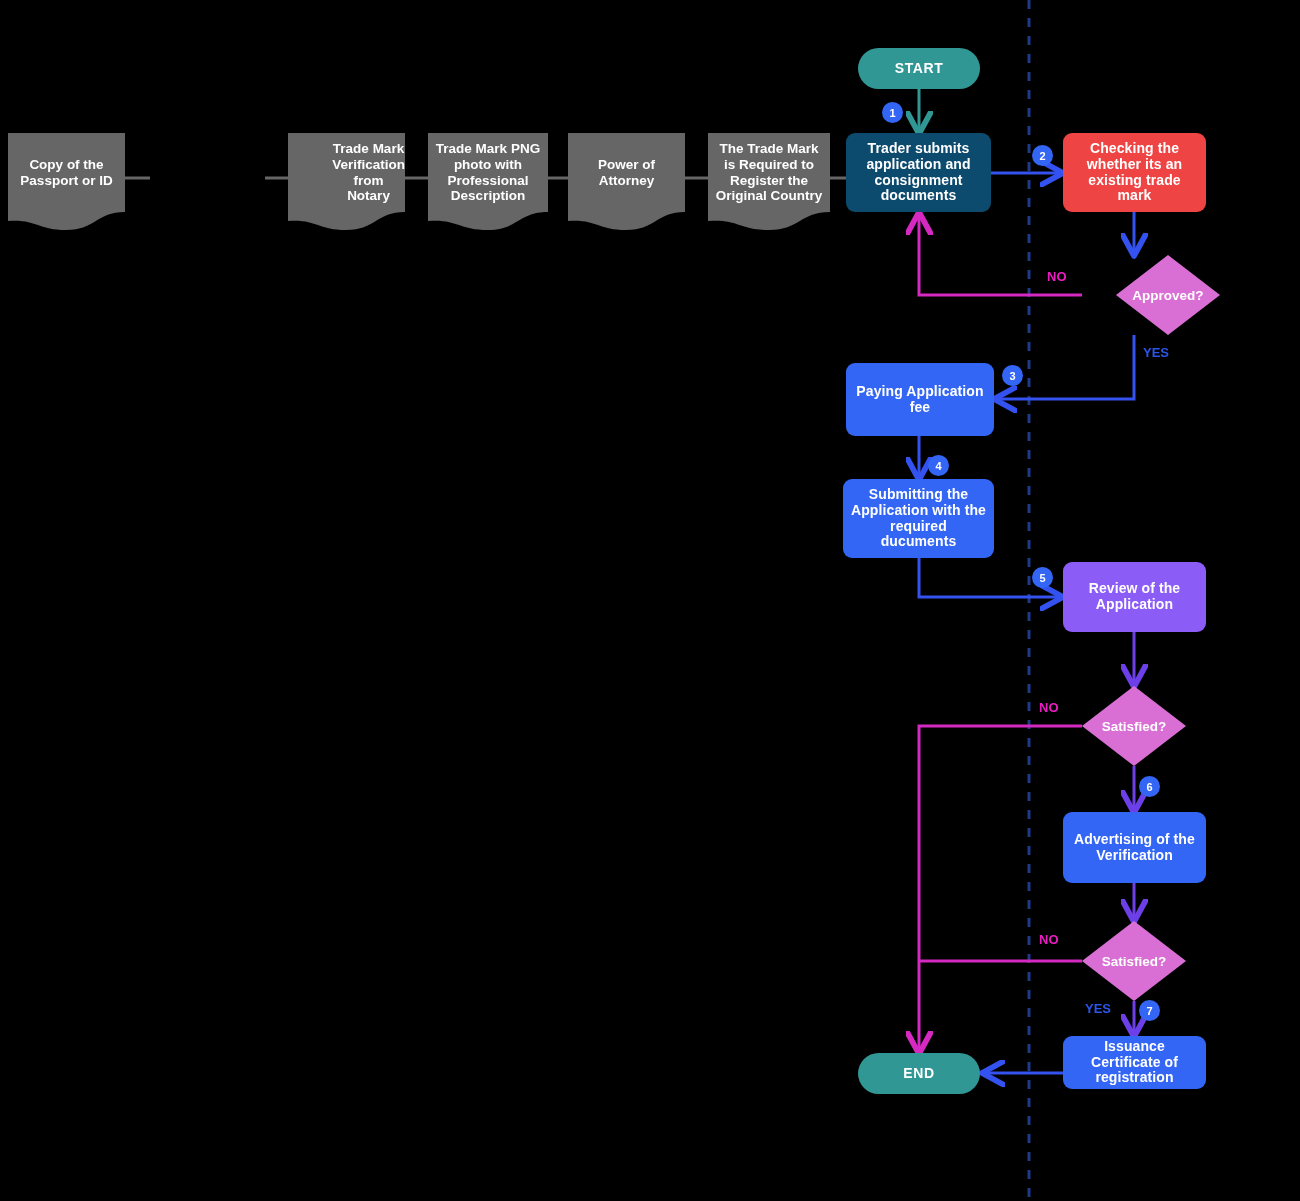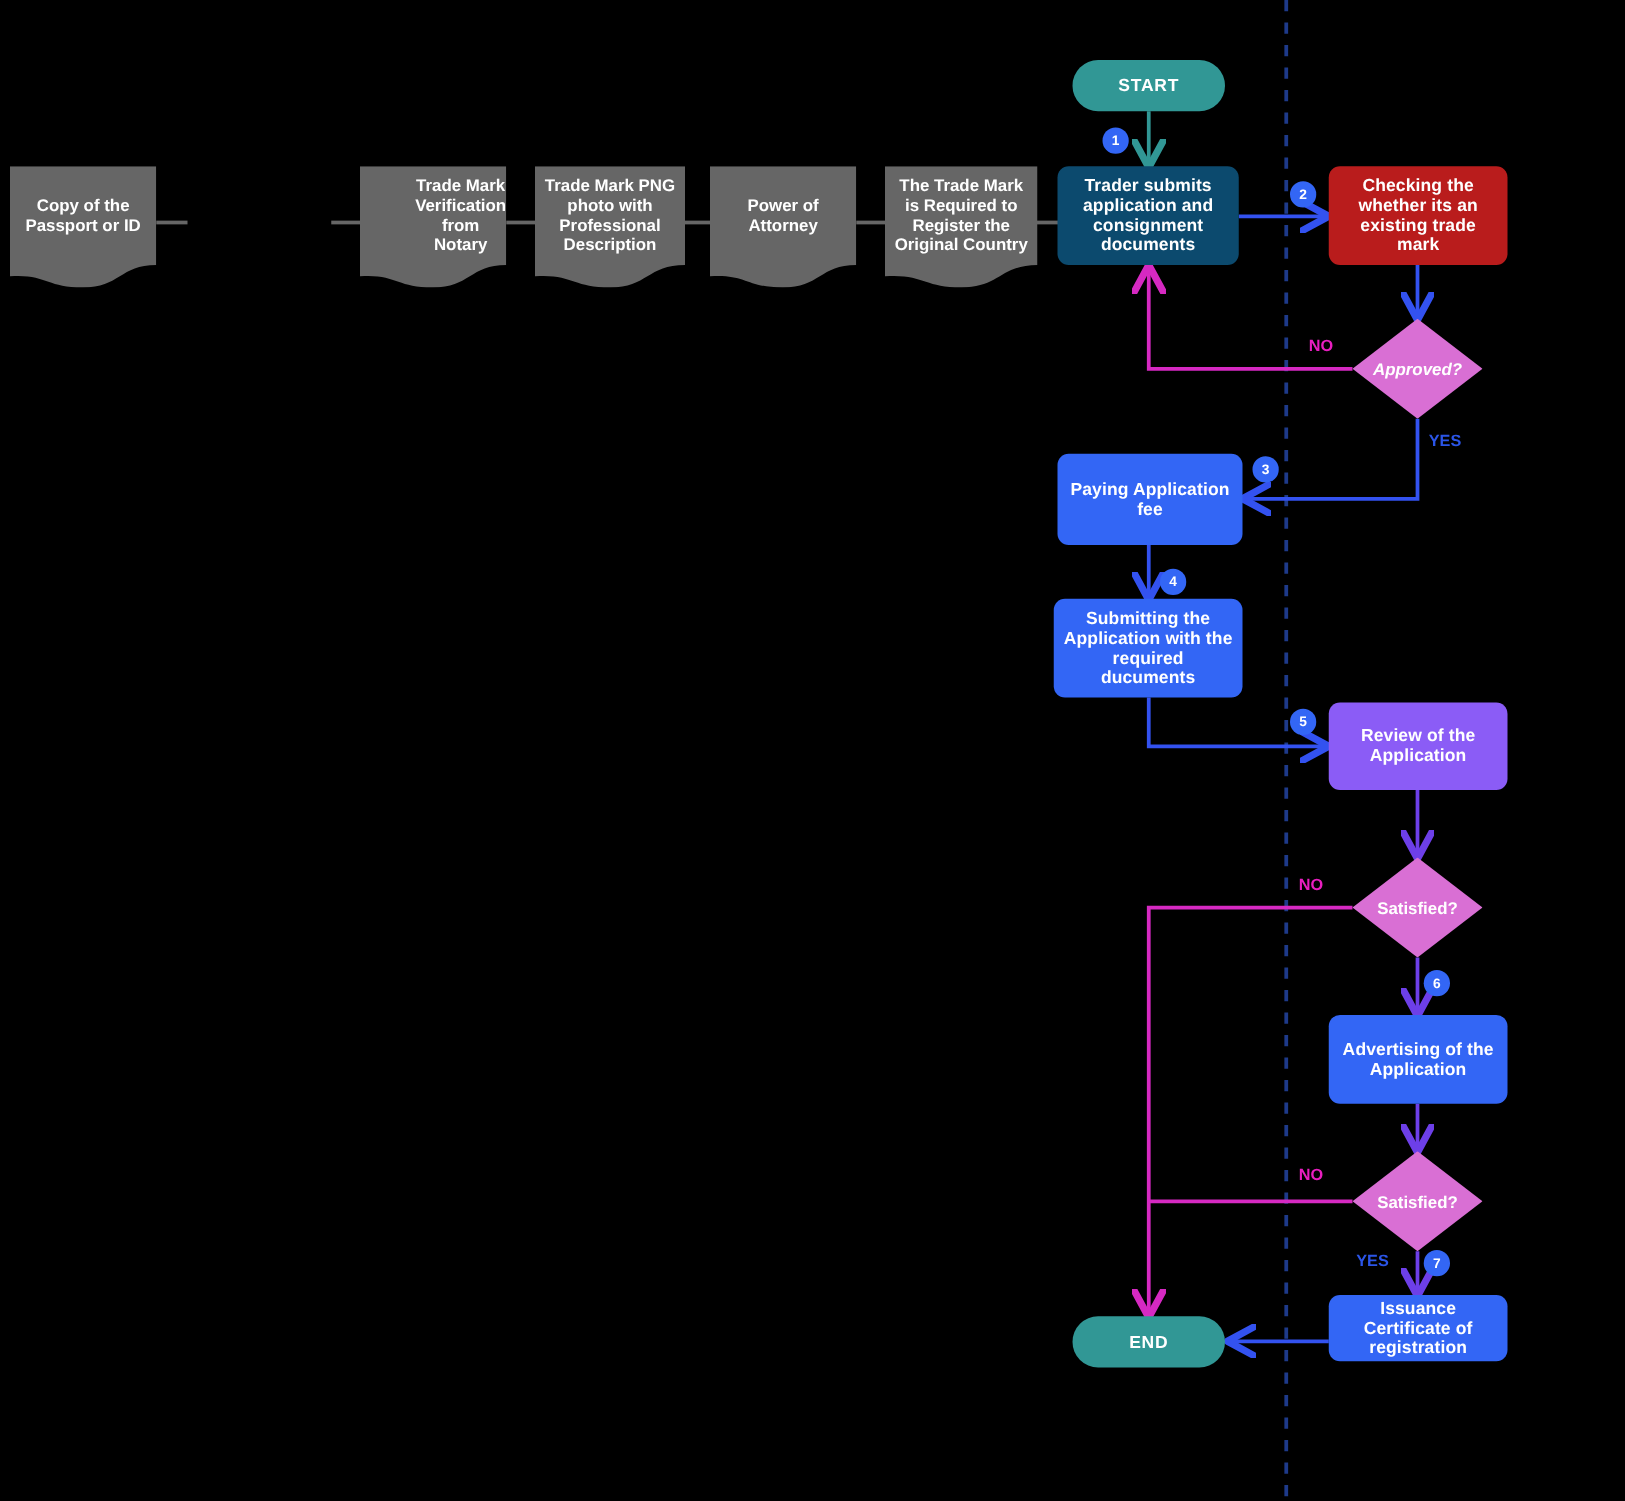--- a/index.html
+++ b/index.html
@@ -212,33 +212,33 @@
     </svg>
     <div class="doc-label" style="top:0; height:79px;">The Trade Mark is Required to Register the Original Country</div>
   </div>
 
   <div class="node node-terminator" style="left:858px; top:48px; width:122px; height:41px; background:#319795;">START</div>
 
   <div class="node node-terminator" style="left:858px; top:1053px; width:122px; height:41px; background:#319795;">END</div>
 
   <div class="node node-process" style="left:846px; top:133px; width:145px; height:79px; background:#0c4a6e;">Trader submits application and consignment documents</div>
 
-  <div class="node node-process" style="left:1063px; top:133px; width:143px; height:79px; background:#b91c1c;">Checking the whether its an existing trade mark</div>
+  <div class="node node-process" style="left:1063px; top:133px; width:143px; height:79px; background:#ef4444;">Checking the whether its an existing trade mark</div>
 
   <div class="node node-process" style="left:846px; top:363px; width:148px; height:73px; background:#3366f5;">Paying Application fee</div>
 
   <div class="node node-process" style="left:843px; top:479px; width:151px; height:79px; background:#3366f5;">Submitting the Application with the required ducuments</div>
 
   <div class="node node-process" style="left:1063px; top:562px; width:143px; height:70px; background:#8b5cf6;">Review of the Application</div>
 
-  <div class="node node-process" style="left:1063px; top:812px; width:143px; height:71px; background:#3366f5;">Advertising of the Application</div>
+  <div class="node node-process" style="left:1063px; top:812px; width:143px; height:71px; background:#3366f5;">Advertising of the Verification</div>
 
   <div class="node node-process" style="left:1063px; top:1036px; width:143px; height:53px; background:#3366f5;">Issuance Certificate of registration</div>
 
-  <div class="diamond-wrap" style="left:1082px; top:255px; width:104px; height:80px;font-style:italic;">
+  <div class="diamond-wrap" style="left:1116px; top:255px; width:104px; height:80px;">
     <svg width="104" height="80" viewBox="0 0 104 80" xmlns="http://www.w3.org/2000/svg">
       <polygon points="52,0 104,40 52,80 0,40" fill="#d96fd4"></polygon>
     </svg>
     <div class="diamond-label">Approved?</div>
   </div>
 
   <div class="diamond-wrap" style="left:1082px; top:686px; width:104px; height:80px;">
     <svg width="104" height="80" viewBox="0 0 104 80" xmlns="http://www.w3.org/2000/svg">
       <polygon points="52,0 104,40 52,80 0,40" fill="#d96fd4"></polygon>
     </svg>

